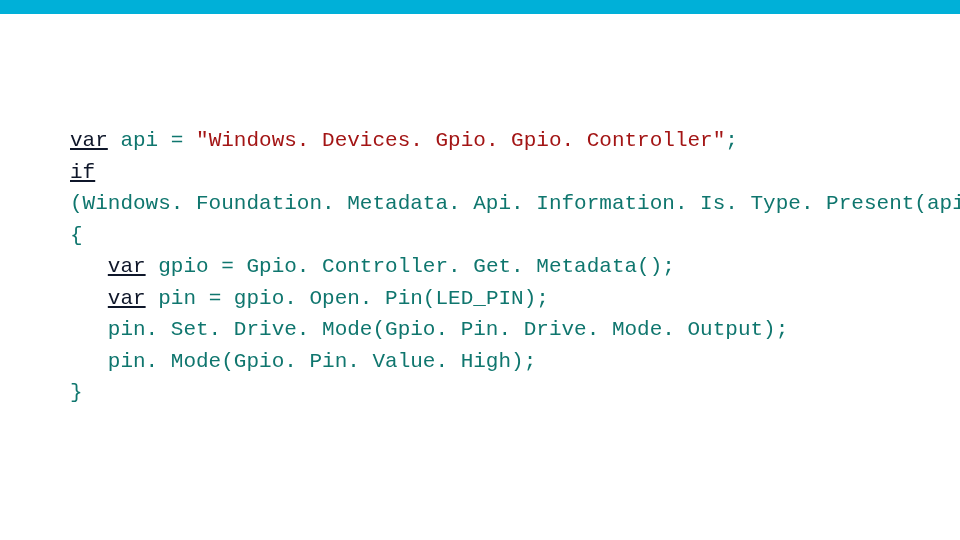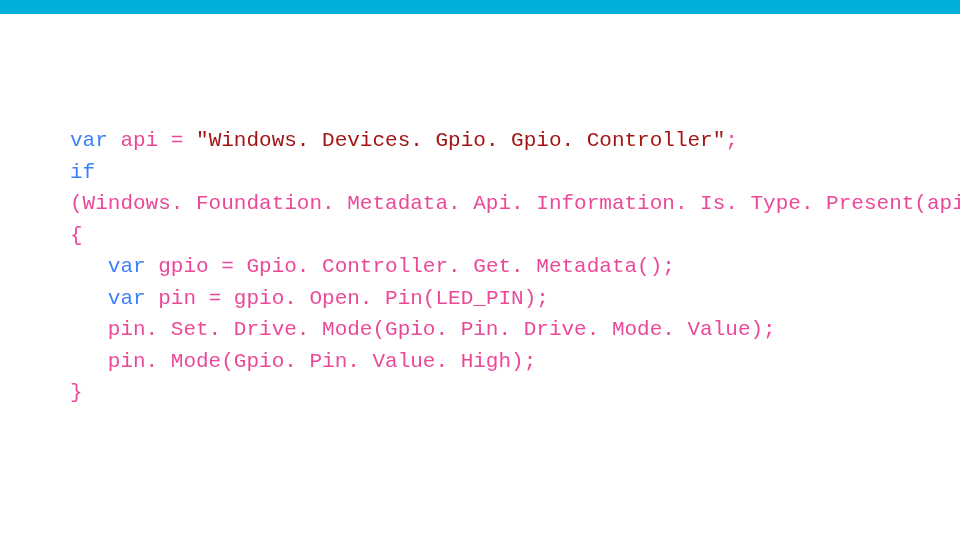--- a/index.html
+++ b/index.html
@@ -18,30 +18,30 @@
   }
   .code-block {
     position: absolute;
     top: 125px;
     left: 70px;
     font-size: 21px;
     line-height: 1.5;
     white-space: pre;
     color: #000000;
   }
-  .kw   { color: #3b82f6; }   
+  .kw   { color: #0f172a; text-decoration: underline; }   
   .str  { color: #a31515; }   
-  .txt  { color: #ec4899; }   
+  .txt  { color: #0f766e; }   
 </style>
 </head>
 <body>
 
 <div class="top-bar"></div>
 
 <div class="code-block"><span class="kw">var</span><span class="txt"> api = </span><span class="str">"Windows. Devices. Gpio. Gpio. Controller"</span><span class="txt">;</span>
 <span class="kw">if</span>
 <span class="txt">(Windows. Foundation. Metadata. Api. Information. Is. Type. Present(api))</span>
 <span class="txt">{</span>
 <span class="txt">   </span><span class="kw">var</span><span class="txt"> gpio = Gpio. Controller. Get. Metadata();</span>
 <span class="txt">   </span><span class="kw">var</span><span class="txt"> pin = gpio. Open. Pin(LED_PIN);</span>
-<span class="txt">   pin. Set. Drive. Mode(Gpio. Pin. Drive. Mode. Value);</span>
+<span class="txt">   pin. Set. Drive. Mode(Gpio. Pin. Drive. Mode. Output);</span>
 <span class="txt">   pin. Mode(Gpio. Pin. Value. High);</span>
 <span class="txt">}</span></div>
 
 </body></html>

